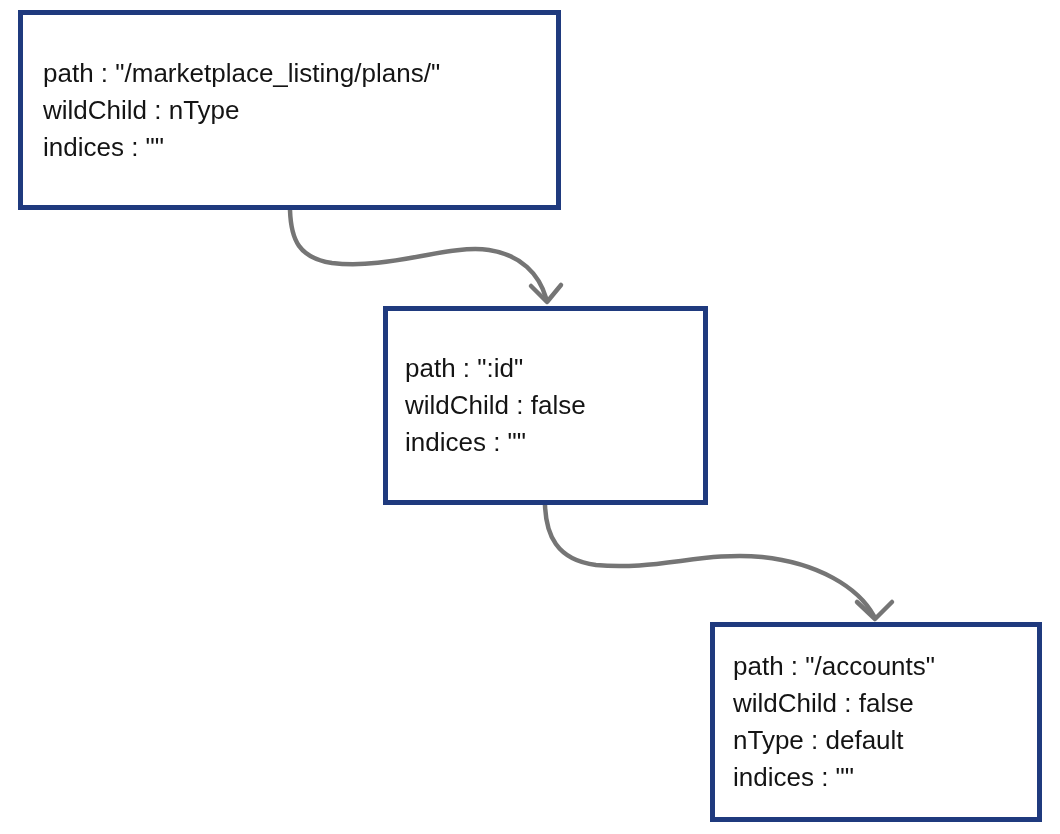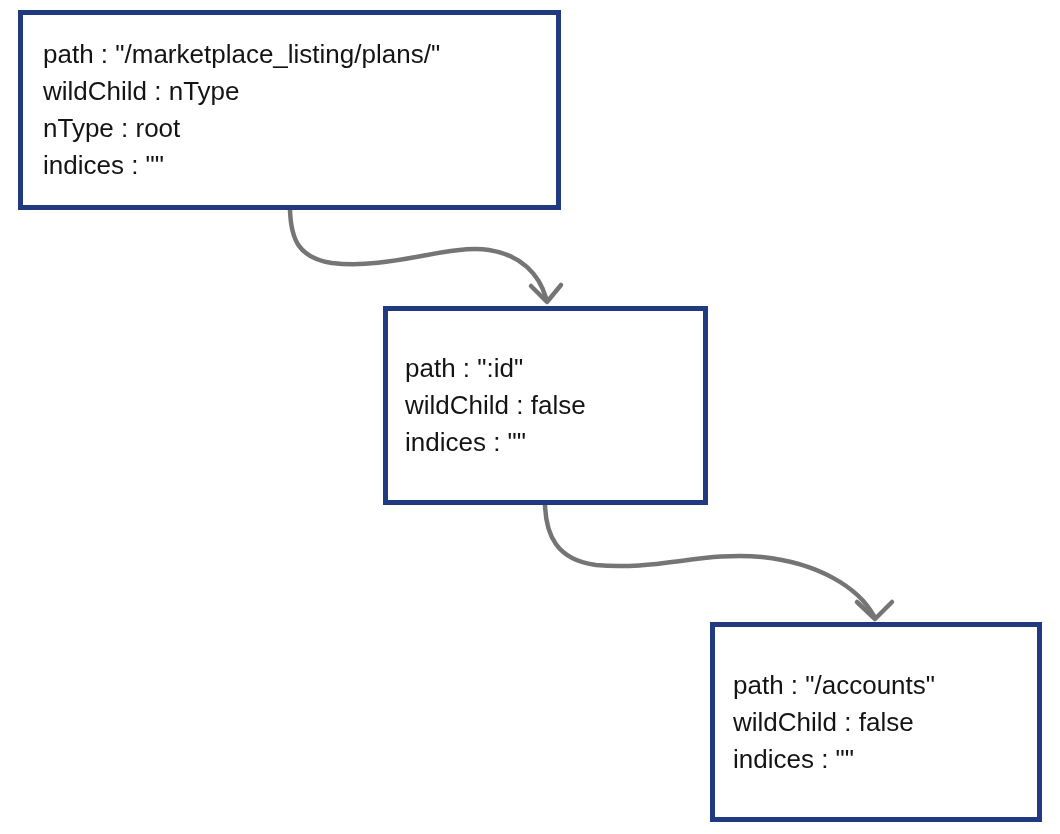--- a/index.html
+++ b/index.html
@@ -64,29 +64,29 @@
     </g>
     <g>
       <path class="edge" d="M 545 505 C 546 534, 556 560, 596 565 C 655 571, 706 551, 762 557 C 818 563, 858 587, 874 616"></path>
       <path class="edge" d="M 857 602 L 875 619 L 892 602"></path>
     </g>
   </svg>
 
   <div class="node" id="node-root">
     <div class="line">path : "/marketplace_listing/plans/"</div>
     <div class="line">wildChild : nType</div>
-    <div class="line">nType : root</div>
     <div class="line">indices : ""</div>
   </div>
 
   <div class="node" id="node-param">
     <div class="line">path : ":id"</div>
     <div class="line">wildChild : false</div>
     <div class="line">indices : ""</div>
   </div>
 
   <div class="node" id="node-default">
     <div class="line">path : "/accounts"</div>
     <div class="line">wildChild : false</div>
+    <div class="line">nType : default</div>
     <div class="line">indices : ""</div>
   </div>
 
 </div>
 
 </body></html>

